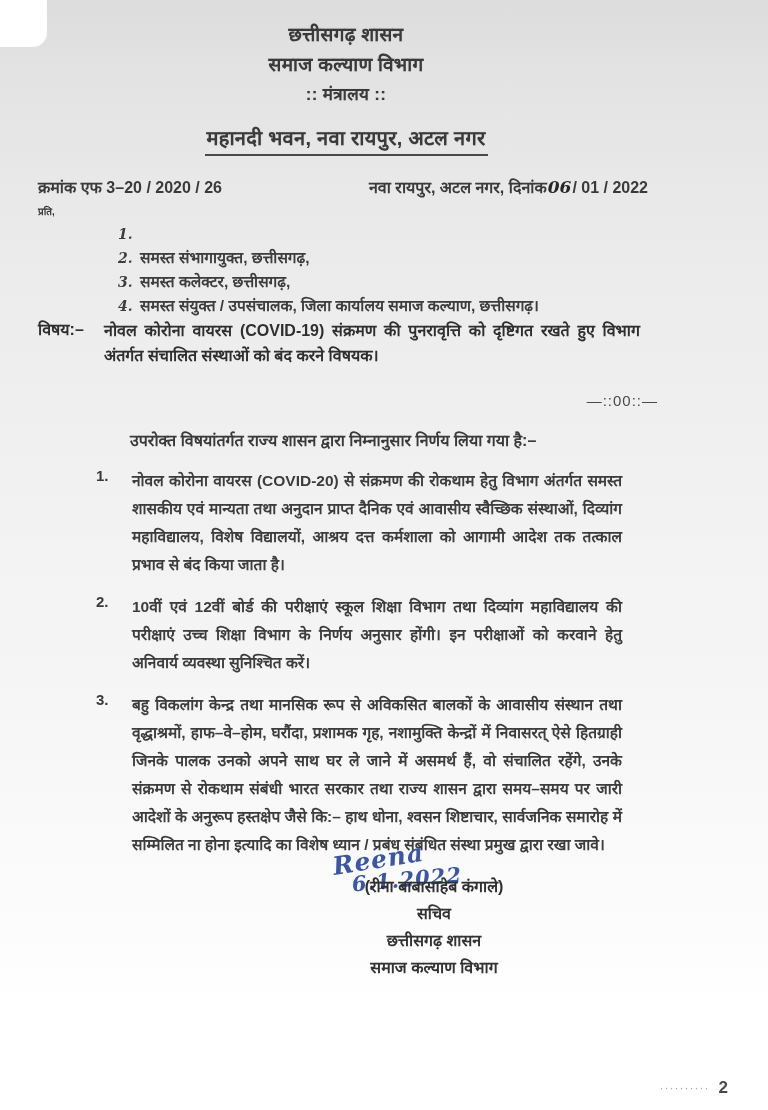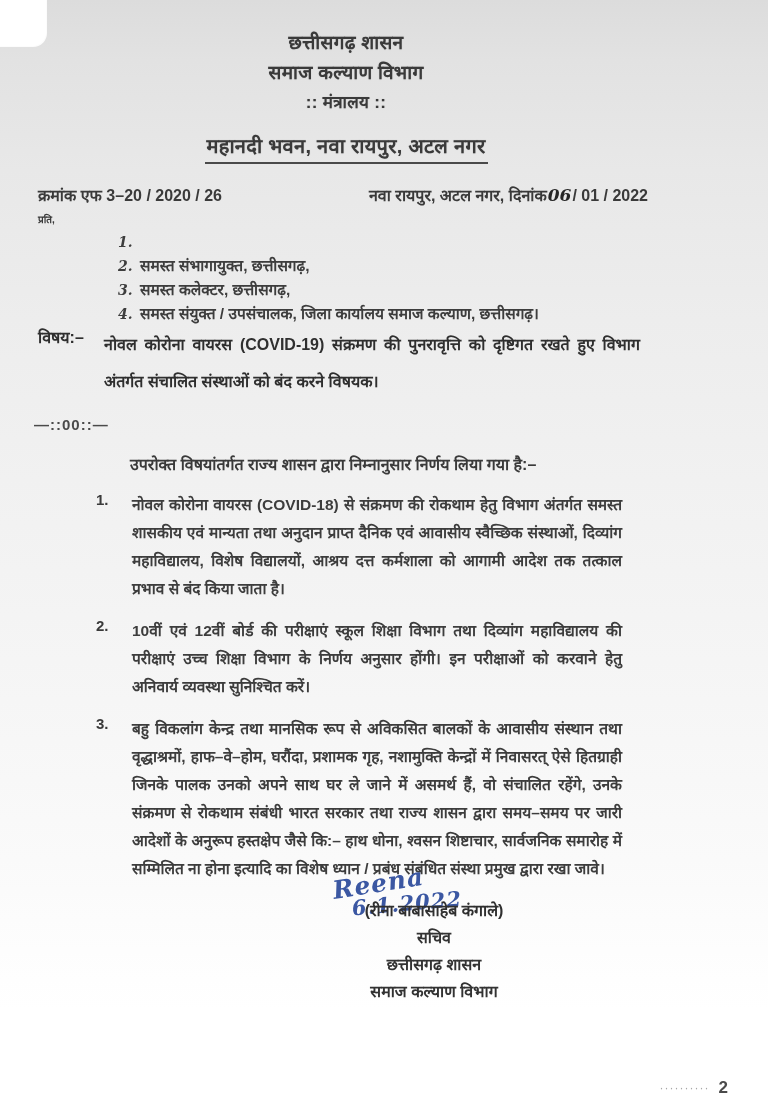--- a/index.html
+++ b/index.html
@@ -47,21 +47,21 @@
     left: 0px;
     top: 0px;
     width: 46px;
     height: 46px;
     background: #ffffff;
     border-bottom-right-radius: 16px;
   }
 
   .doc {
     position: relative;
-    padding: 8px 34px;
+    padding: 0 34px;
     box-sizing: border-box;
     width: 692px;
   }
 
   
   .letterhead {
     text-align: center;
     padding-top: 20px;
   }
   .lh-line {
@@ -139,32 +139,32 @@
     font-size: 16px;
     font-weight: bold;
     color: #2f2f2f;
   }
   .subject-label {
     flex: 0 0 66px;
     padding-left: 4px;
   }
   .subject-text {
     flex: 1 1 auto;
-    line-height: 37px;
+    line-height: 25px;
     text-align: justify;
     padding-right: 18px;
   }
 
   .separator {
-    text-align: left;
+    text-align: right;
     font-size: 15px;
-    font-weight: bold;
+    font-weight: normal;
     letter-spacing: 1px;
     color: #4a4a4a;
-    margin-top: 16px;
+    margin-top: 24px;
   }
 
   .intro {
     margin-top: 20px;
     font-size: 16px;
     font-weight: bold;
     padding-left: 96px;
     color: #3a3a3a;
   }
 
@@ -310,21 +310,21 @@
       <div class="subject-text">नोवल कोरोना वायरस (COVID-19) संक्रमण की पुनरावृत्ति को दृष्टिगत रखते हुए विभाग अंतर्गत संचालित संस्थाओं को बंद करने विषयक।</div>
     </div>
 
     <div class="separator">—::00::—</div>
 
     <div class="intro">उपरोक्त विषयांतर्गत राज्य शासन द्वारा निम्नानुसार निर्णय लिया गया है:–</div>
 
     <ol class="clauses">
       <li class="clause">
         <div class="clause-num">1.</div>
-        <div class="clause-body">नोवल कोरोना वायरस (COVID-18) से संक्रमण की रोकथाम हेतु विभाग अंतर्गत समस्त शासकीय एवं मान्यता तथा अनुदान प्राप्त दैनिक एवं आवासीय स्वैच्छिक संस्थाओं, दिव्यांग महाविद्यालय, विशेष विद्यालयों, आश्रय दत्त कर्मशाला को आगामी आदेश तक तत्काल प्रभाव से बंद किया जाता है।</div>
+        <div class="clause-body">नोवल कोरोना वायरस (COVID-20) से संक्रमण की रोकथाम हेतु विभाग अंतर्गत समस्त शासकीय एवं मान्यता तथा अनुदान प्राप्त दैनिक एवं आवासीय स्वैच्छिक संस्थाओं, दिव्यांग महाविद्यालय, विशेष विद्यालयों, आश्रय दत्त कर्मशाला को आगामी आदेश तक तत्काल प्रभाव से बंद किया जाता है।</div>
       </li>
       <li class="clause">
         <div class="clause-num">2.</div>
         <div class="clause-body">10वीं एवं 12वीं बोर्ड की परीक्षाएं स्कूल शिक्षा विभाग तथा दिव्यांग महाविद्यालय की परीक्षाएं उच्च शिक्षा विभाग के निर्णय अनुसार होंगी। इन परीक्षाओं को करवाने हेतु अनिवार्य व्यवस्था सुनिश्चित करें।</div>
       </li>
       <li class="clause">
         <div class="clause-num">3.</div>
         <div class="clause-body">बहु विकलांग केन्द्र तथा मानसिक रूप से अविकसित बालकों के आवासीय संस्थान तथा वृद्धाश्रमों, हाफ–वे–होम, घरौंदा, प्रशामक गृह, नशामुक्ति केन्द्रों में निवासरत् ऐसे हितग्राही जिनके पालक उनको अपने साथ घर ले जाने में असमर्थ हैं, वो संचालित रहेंगे, उनके संक्रमण से रोकथाम संबंधी भारत सरकार तथा राज्य शासन द्वारा समय–समय पर जारी आदेशों के अनुरूप हस्तक्षेप जैसे कि:– हाथ धोना, श्वसन शिष्टाचार, सार्वजनिक समारोह में सम्मिलित ना होना इत्यादि का विशेष ध्यान / प्रबंध संबंधित संस्था प्रमुख द्वारा रखा जावे।</div>
       </li>
     </ol>

